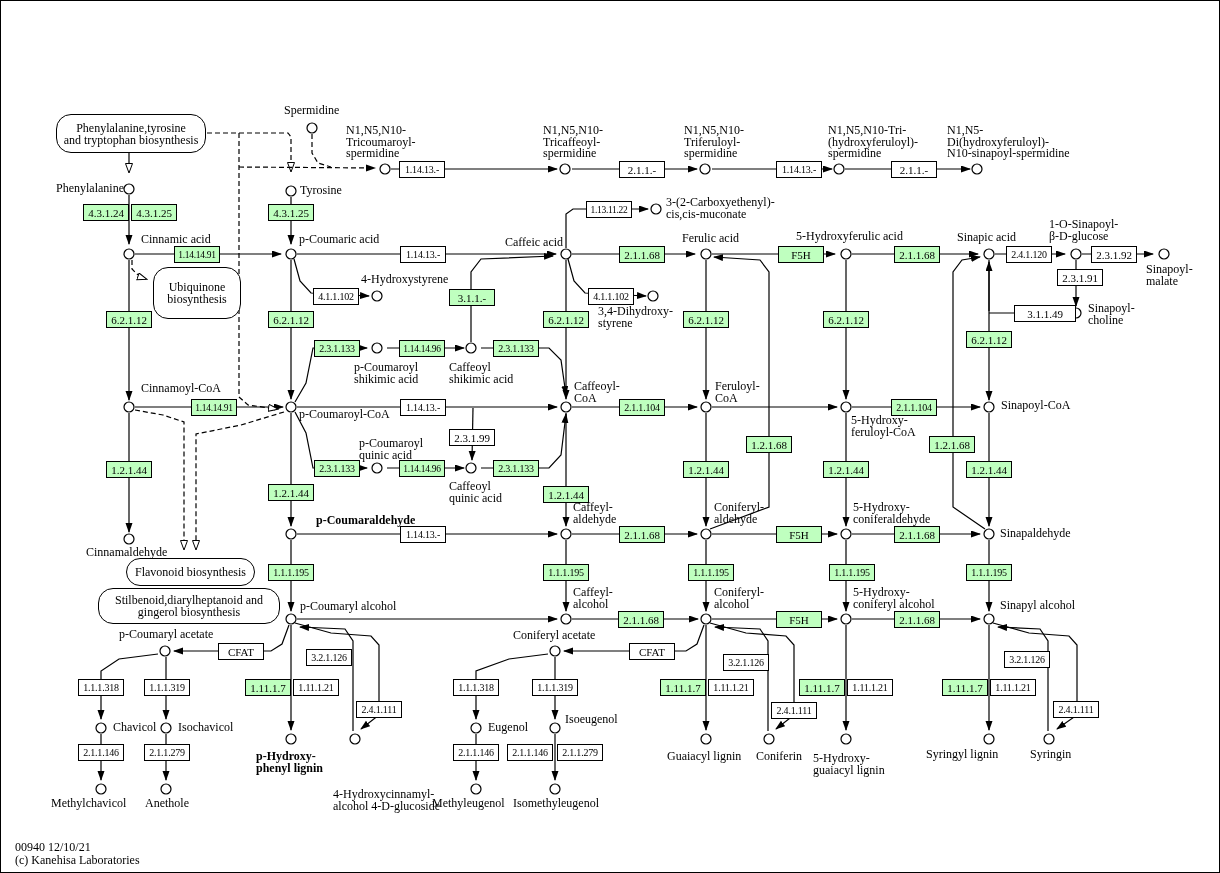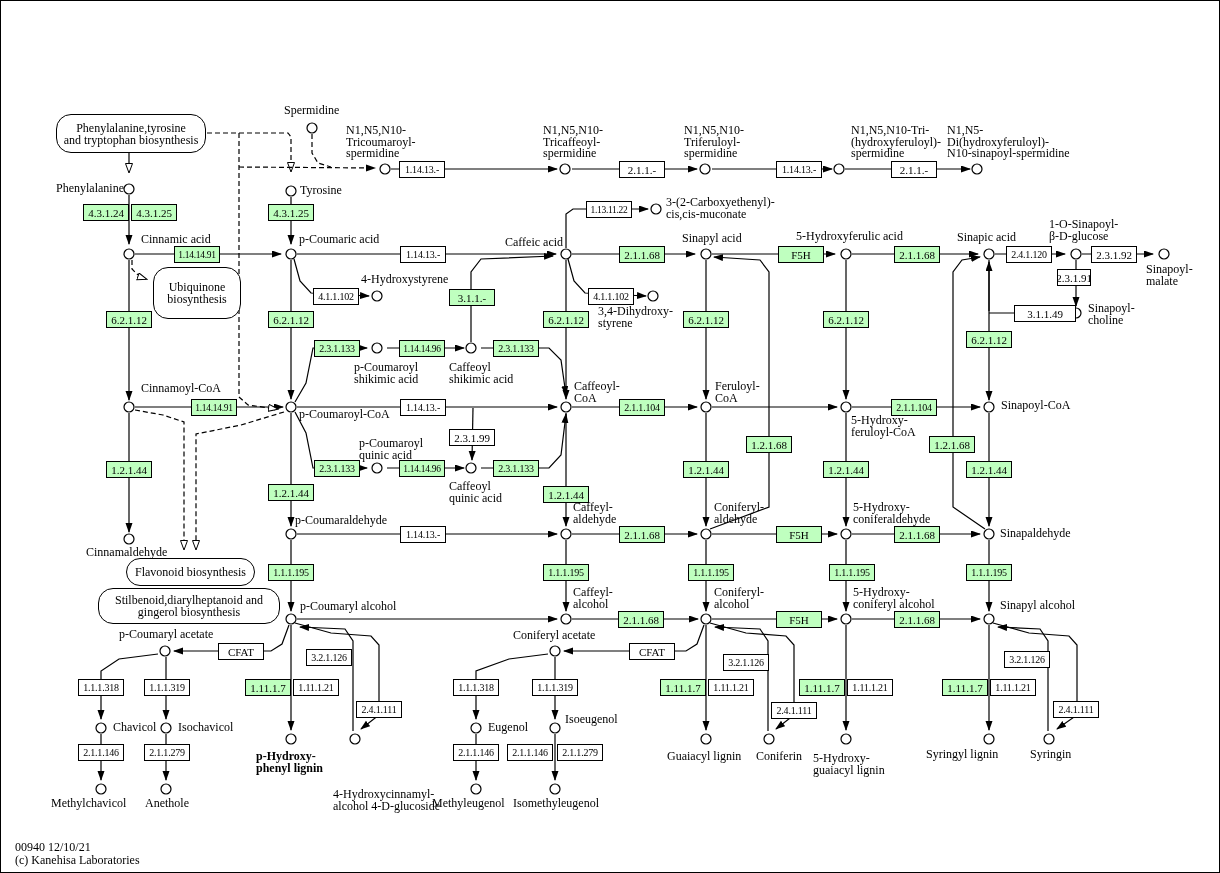--- a/index.html
+++ b/index.html
@@ -185,21 +185,21 @@
       <div class="ec green" style="left: 82px; top: 203px; width: 46px; height: 17px;">4.3.1.24</div>
       <div class="ec green" style="left: 130px; top: 203px; width: 46px; height: 17px;">4.3.1.25</div>
       <div class="ec green" style="left: 267px; top: 203px; width: 46px; height: 17px;">4.3.1.25</div>
       <div class="ec green s10" style="left: 173px; top: 245px; width: 46px; height: 17px;">1.14.14.91</div>
       <div class="ec s9" style="left: 399px; top: 245px; width: 46px; height: 17px;">1.14.13.-</div>
       <div class="ec green" style="left: 618px; top: 245px; width: 46px; height: 17px;">2.1.1.68</div>
       <div class="ec green" style="left: 777px; top: 245px; width: 46px; height: 17px;">F5H</div>
       <div class="ec green" style="left: 893px; top: 245px; width: 46px; height: 17px;">2.1.1.68</div>
       <div class="ec s9" style="left: 1005px; top: 245px; width: 46px; height: 17px;">2.4.1.120</div>
       <div class="ec" style="left: 1090px; top: 245px; width: 46px; height: 17px; text-align: center;">2.3.1.92</div>
-      <div class="ec" style="left: 1056px; top: 268px; width: 34px; height: 17px;">2.3.1.91</div>
+      <div class="ec" style="left: 1056px; top: 268px; width: 46px; height: 17px;">2.3.1.91</div>
       <div class="ec" style="left: 1013px; top: 304px; width: 62px; height: 17px;">3.1.1.49</div>
       <div class="ec s10" style="left: 585px; top: 200px; width: 46px; height: 17px;">1.13.11.22</div>
       <div class="ec s9" style="left: 312px; top: 287px; width: 46px; height: 17px;">4.1.1.102</div>
       <div class="ec s9" style="left: 587px; top: 287px; width: 46px; height: 17px;">4.1.1.102</div>
       <div class="ec green" style="left: 105px; top: 310px; width: 46px; height: 17px;">6.2.1.12</div>
       <div class="ec green" style="left: 267px; top: 310px; width: 46px; height: 17px;">6.2.1.12</div>
       <div class="ec green" style="left: 542px; top: 310px; width: 46px; height: 17px;">6.2.1.12</div>
       <div class="ec green" style="left: 682px; top: 310px; width: 46px; height: 17px;">6.2.1.12</div>
       <div class="ec green" style="left: 822px; top: 310px; width: 46px; height: 17px;">6.2.1.12</div>
       <div class="ec green" style="left: 965px; top: 330px; width: 46px; height: 17px;">6.2.1.12</div>
@@ -263,32 +263,32 @@
       <div class="lbl" style="left: 283px; top: 104px;">Spermidine</div>
       <div class="lbl" style="left: 345px; top: 124px;">N1,N5,N10-
 Tricoumaroyl-
 spermidine</div>
       <div class="lbl" style="left: 542px; top: 124px;">N1,N5,N10-
 Tricaffeoyl-
 spermidine</div>
       <div class="lbl" style="left: 683px; top: 124px;">N1,N5,N10-
 Triferuloyl-
 spermidine</div>
-      <div class="lbl" style="left: 827px; top: 124px; margin-left: 23px;">N1,N5,N10-Tri-
+      <div class="lbl" style="left: 827px; top: 124px;">N1,N5,N10-Tri-
 (hydroxyferuloyl)-
 spermidine</div>
       <div class="lbl" style="left: 946px; top: 124px;">N1,N5-
 Di(hydroxyferuloyl)-
 N10-sinapoyl-spermidine</div>
       <div class="lbl" style="left: 55px; top: 182px;">Phenylalanine</div>
       <div class="lbl" style="left: 299px; top: 184px;">Tyrosine</div>
       <div class="lbl" style="left: 140px; top: 233px;">Cinnamic acid</div>
       <div class="lbl" style="left: 298px; top: 233px;">p-Coumaric acid</div>
       <div class="lbl" style="left: 504px; top: 236px;">Caffeic acid</div>
-      <div class="lbl" style="left: 681px; top: 232px;">Sinapyl acid</div>
+      <div class="lbl" style="left: 681px; top: 232px;">Ferulic acid</div>
       <div class="lbl" style="left: 795px; top: 230px;">5-Hydroxyferulic acid</div>
       <div class="lbl" style="left: 956px; top: 231px;">Sinapic acid</div>
       <div class="lbl" style="left: 1048px; top: 218px;">1-O-Sinapoyl-
 β-D-glucose</div>
       <div class="lbl" style="left: 1145px; top: 263px;">Sinapoyl-
 malate</div>
       <div class="lbl" style="left: 1087px; top: 302px;">Sinapoyl-
 choline</div>
       <div class="lbl" style="left: 665px; top: 196px;">3-(2-Carboxyethenyl)-
 cis,cis-muconate</div>
@@ -306,21 +306,21 @@
       <div class="lbl" style="left: 1000px; top: 399px;">Sinapoyl-CoA</div>
       <div class="lbl" style="left: 353px; top: 361px;">p-Coumaroyl
 shikimic acid</div>
       <div class="lbl" style="left: 448px; top: 361px;">Caffeoyl
 shikimic acid</div>
       <div class="lbl" style="left: 358px; top: 437px;">p-Coumaroyl
 quinic acid</div>
       <div class="lbl" style="left: 448px; top: 480px;">Caffeoyl
 quinic acid</div>
       <div class="lbl" style="left: 85px; top: 546px;">Cinnamaldehyde</div>
-      <div class="lbl" style="left: 294px; top: 514px;">p-Coumaraldehyde</div>
+      <div class="lbl" style="left: 315px; top: 514px; font-weight: bold;">p-Coumaraldehyde</div>
       <div class="lbl" style="left: 572px; top: 501px;">Caffeyl-
 aldehyde</div>
       <div class="lbl" style="left: 713px; top: 501px;">Coniferyl-
 aldehyde</div>
       <div class="lbl" style="left: 852px; top: 501px;">5-Hydroxy-
 coniferaldehyde</div>
       <div class="lbl" style="left: 999px; top: 527px;">Sinapaldehyde</div>
       <div class="lbl" style="left: 299px; top: 600px;">p-Coumaryl alcohol</div>
       <div class="lbl" style="left: 572px; top: 586px;">Caffeyl-
 alcohol</div>

